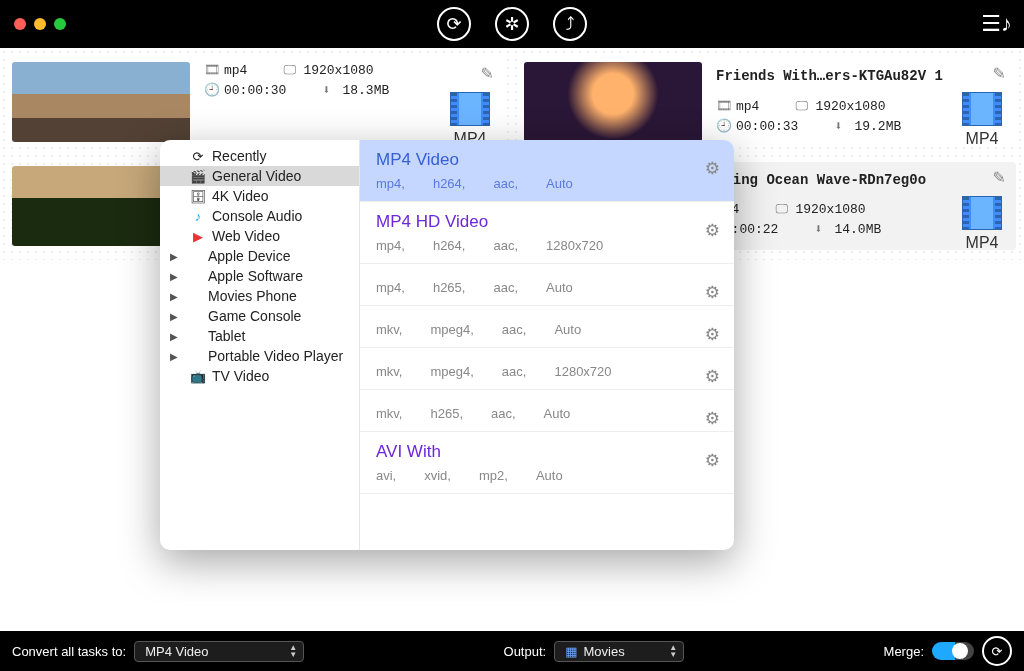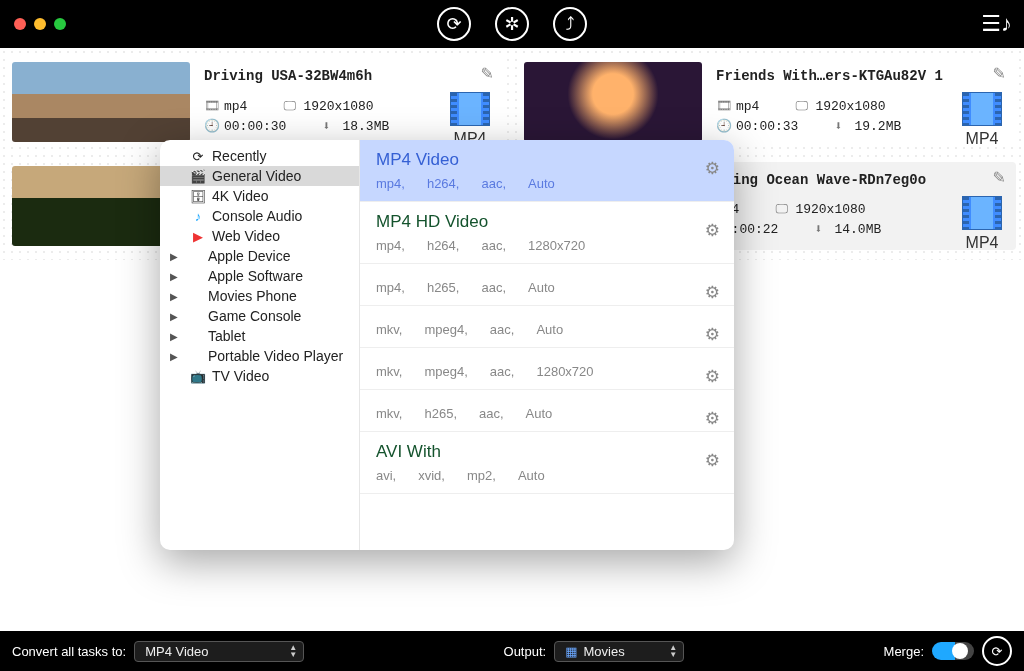--- a/index.html
+++ b/index.html
@@ -167,26 +167,26 @@
     flex:1; overflow-y:auto;
     scrollbar-width:auto;
   }
   .popover-row{
     padding:10px 16px;
     border-bottom:1px solid #eee;
     position:relative;
   }
   .popover-row.active{ background:#c6d7ff; }
   .popover-row .rtitle{
-    font-size:17px; color:#14532d;
+    font-size:17px; color:#6d28d9;
   }
   .popover-row.active .rtitle{ color:#3560d4; font-weight:500;}
   .popover-row .rdetail{
     font-size:13px; color:#888; margin-top:6px;
-    display:flex; gap:22px;
+    display:flex; gap:28px;
   }
   .popover-row.active .rdetail{ color:#5a7ae0;}
   .popover-row .gear{
     position:absolute; right:14px; top:18px; color:#888; font-size:17px;
   }
   .popover-list::-webkit-scrollbar{width:8px;}
   .popover-list::-webkit-scrollbar-thumb{background:#bbb; border-radius:4px;}
 
   
   .bottombar{
@@ -245,21 +245,20 @@
     <div class="round-icon">⤴</div>
   </div>
   <div class="right-icon">☰♪</div>
 </div>
 
 <div class="content">
 
   <div class="card">
     <div class="thumb road"></div>
     <div class="card-body">
-      <div class="title">Driving USA-32BW4m6h</div>
       <div class="meta-row">
         <span class="meta">
             <span class="ic">🎞</span>
             <span>mp4</span>
           </span>
         <span class="meta">
             <span class="ic">🖵</span>
             <span>1920x1080</span>
           </span>
       </div>

